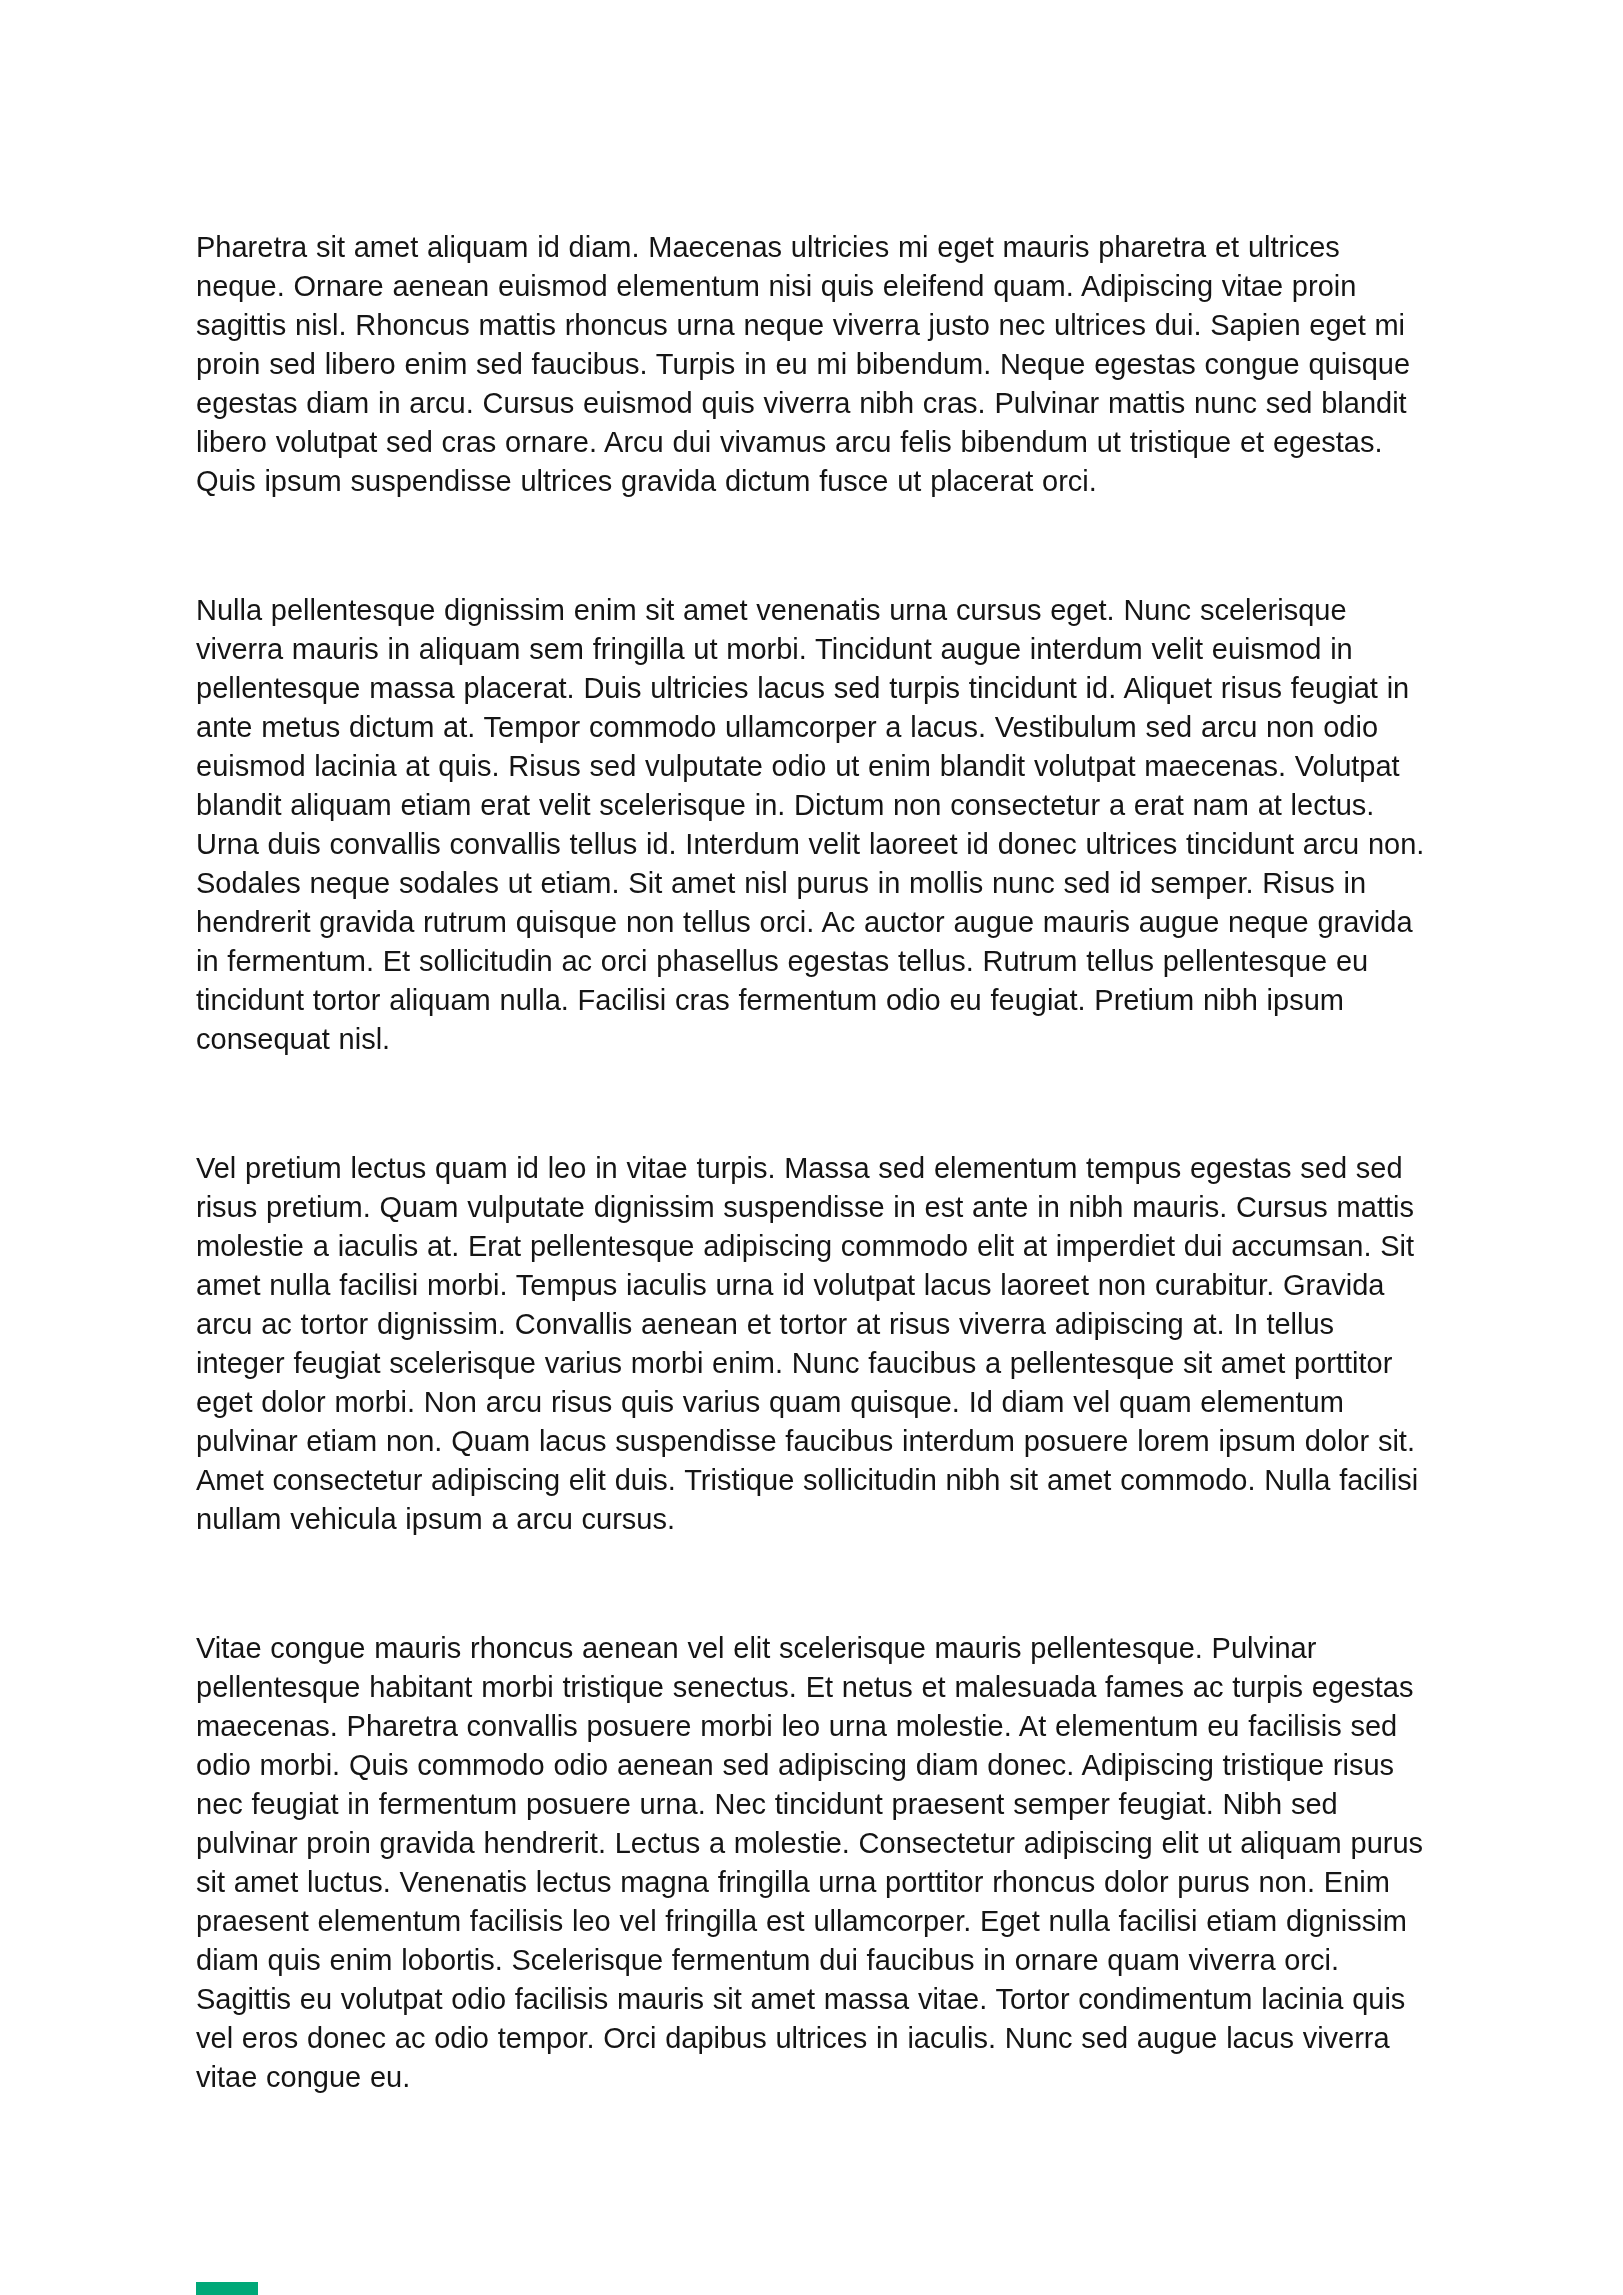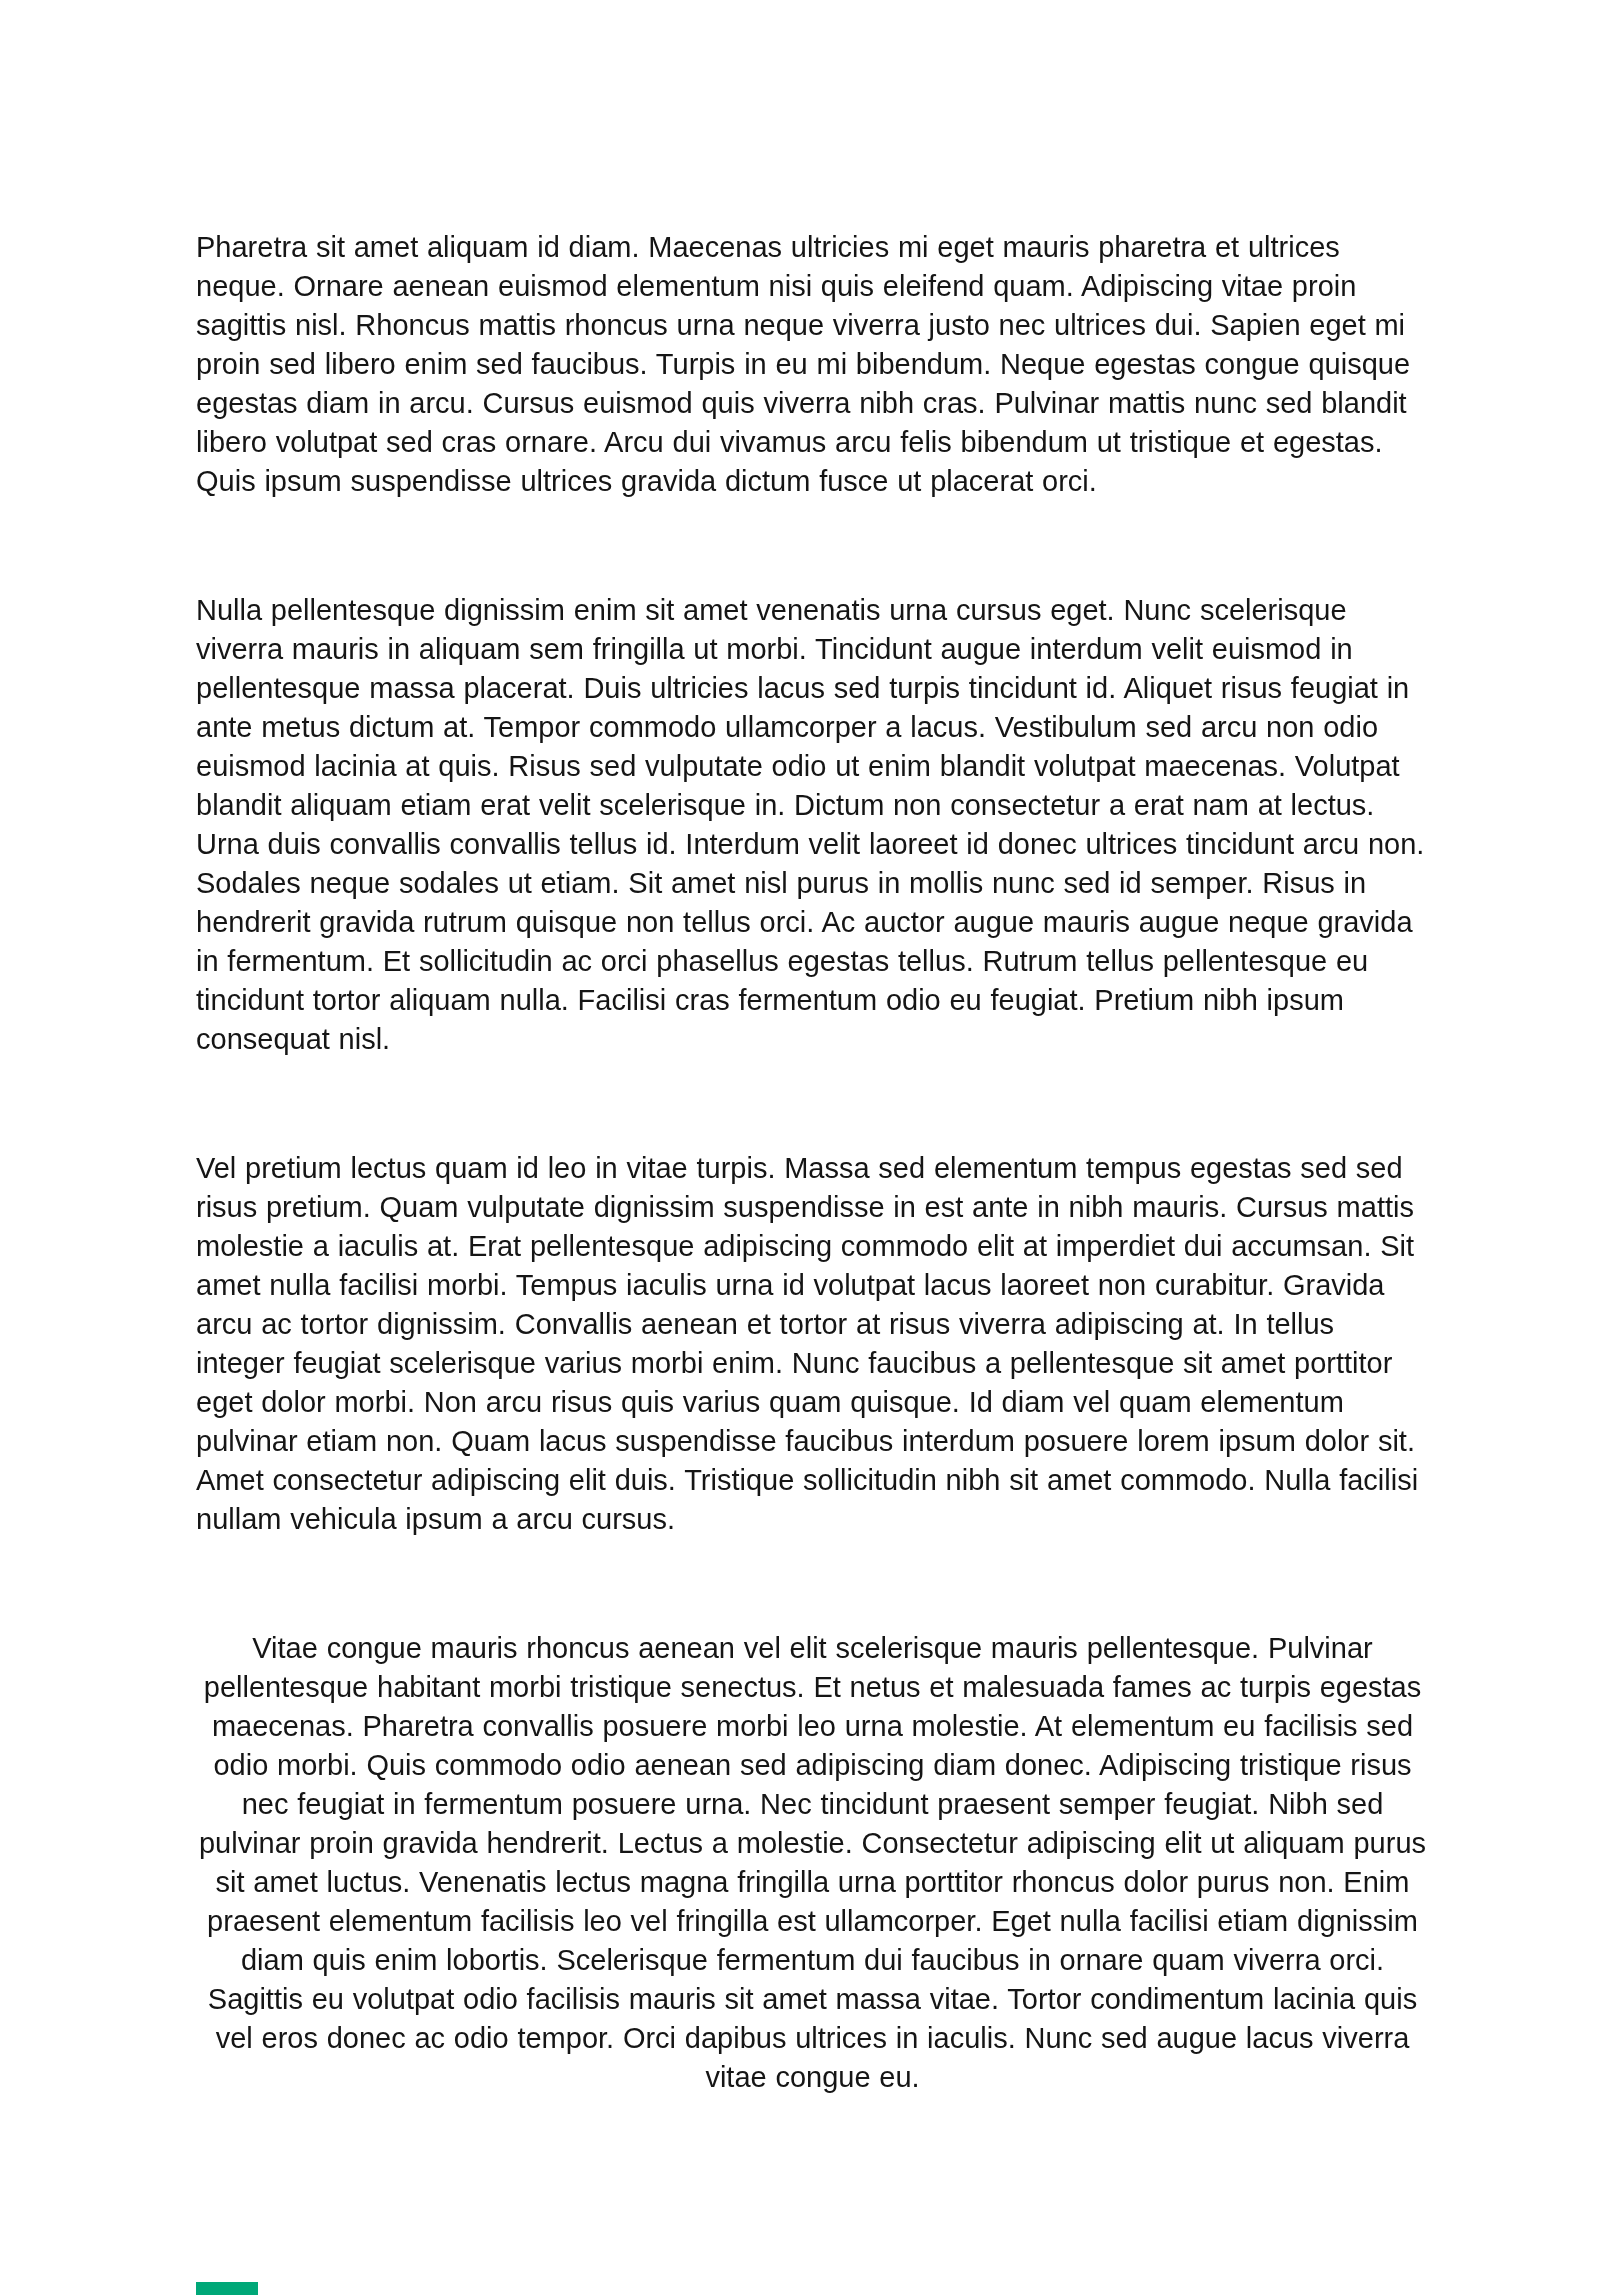--- a/index.html
+++ b/index.html
@@ -29,21 +29,21 @@
 
   .para {
     font-size: 29px;
     line-height: 39px;
     color: #151515;
     text-align: left;
     margin: 0 0 90px 0;
     word-spacing: 0.7px;
   }
 
-  .para:last-child { margin-bottom: 0; text-align: center; }
+  .para:last-child { margin-bottom: 0; }
 
   .corner-marker {
     position: absolute;
     left: 196px;
     top: 2282px;
     width: 62px;
     height: 13px;
     background: #00a878;
   }
 </style>

